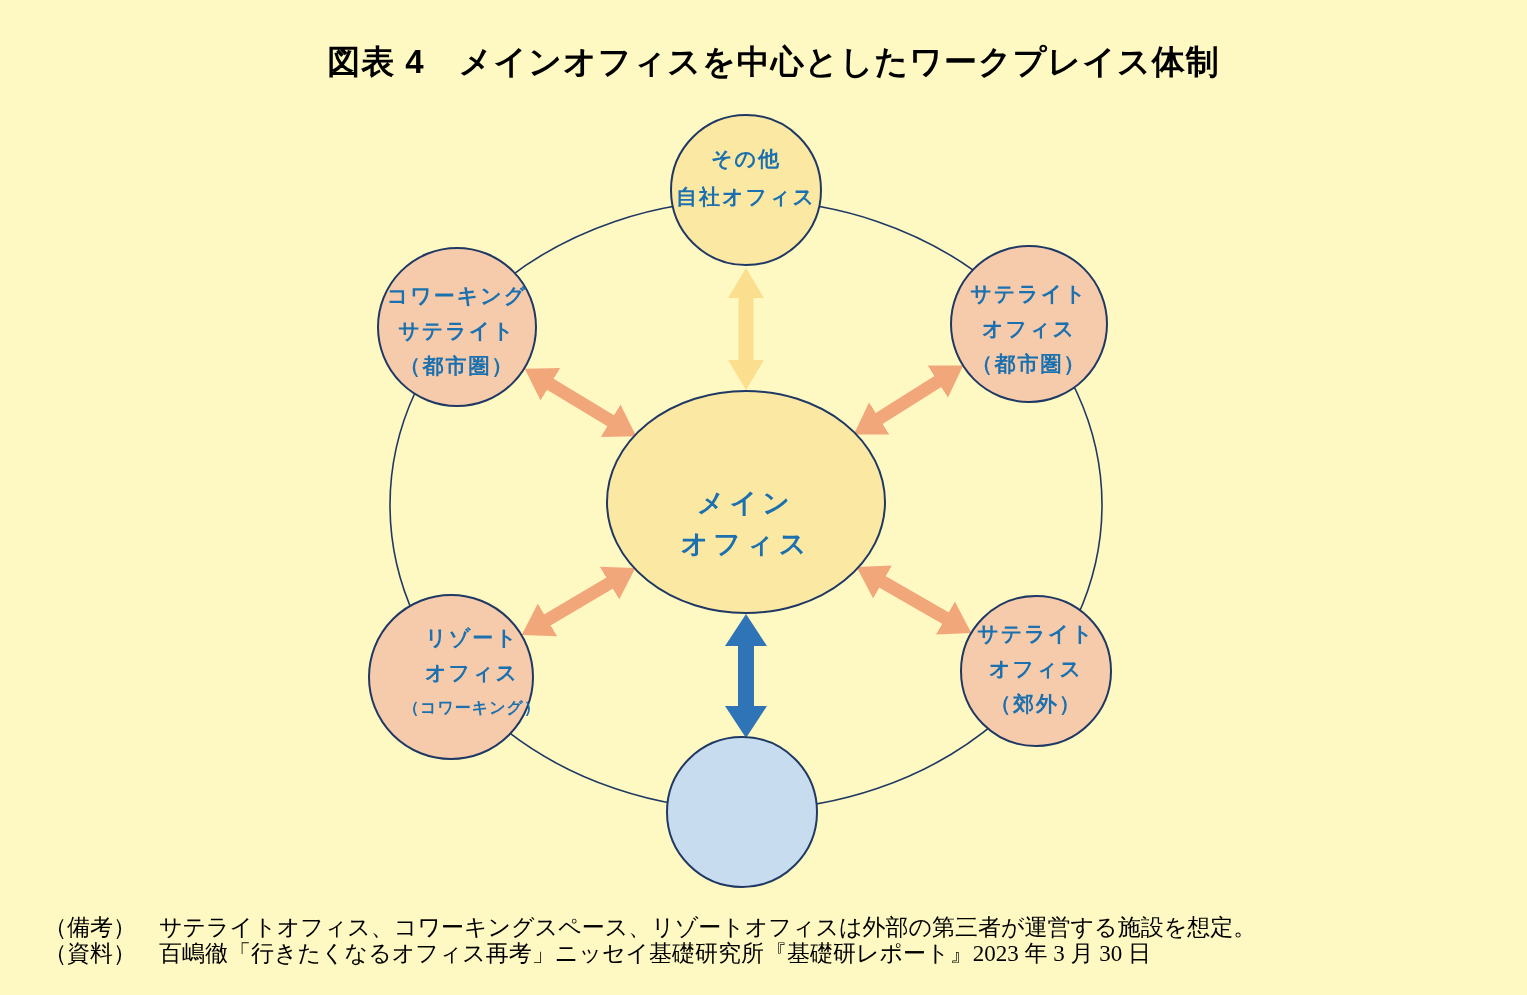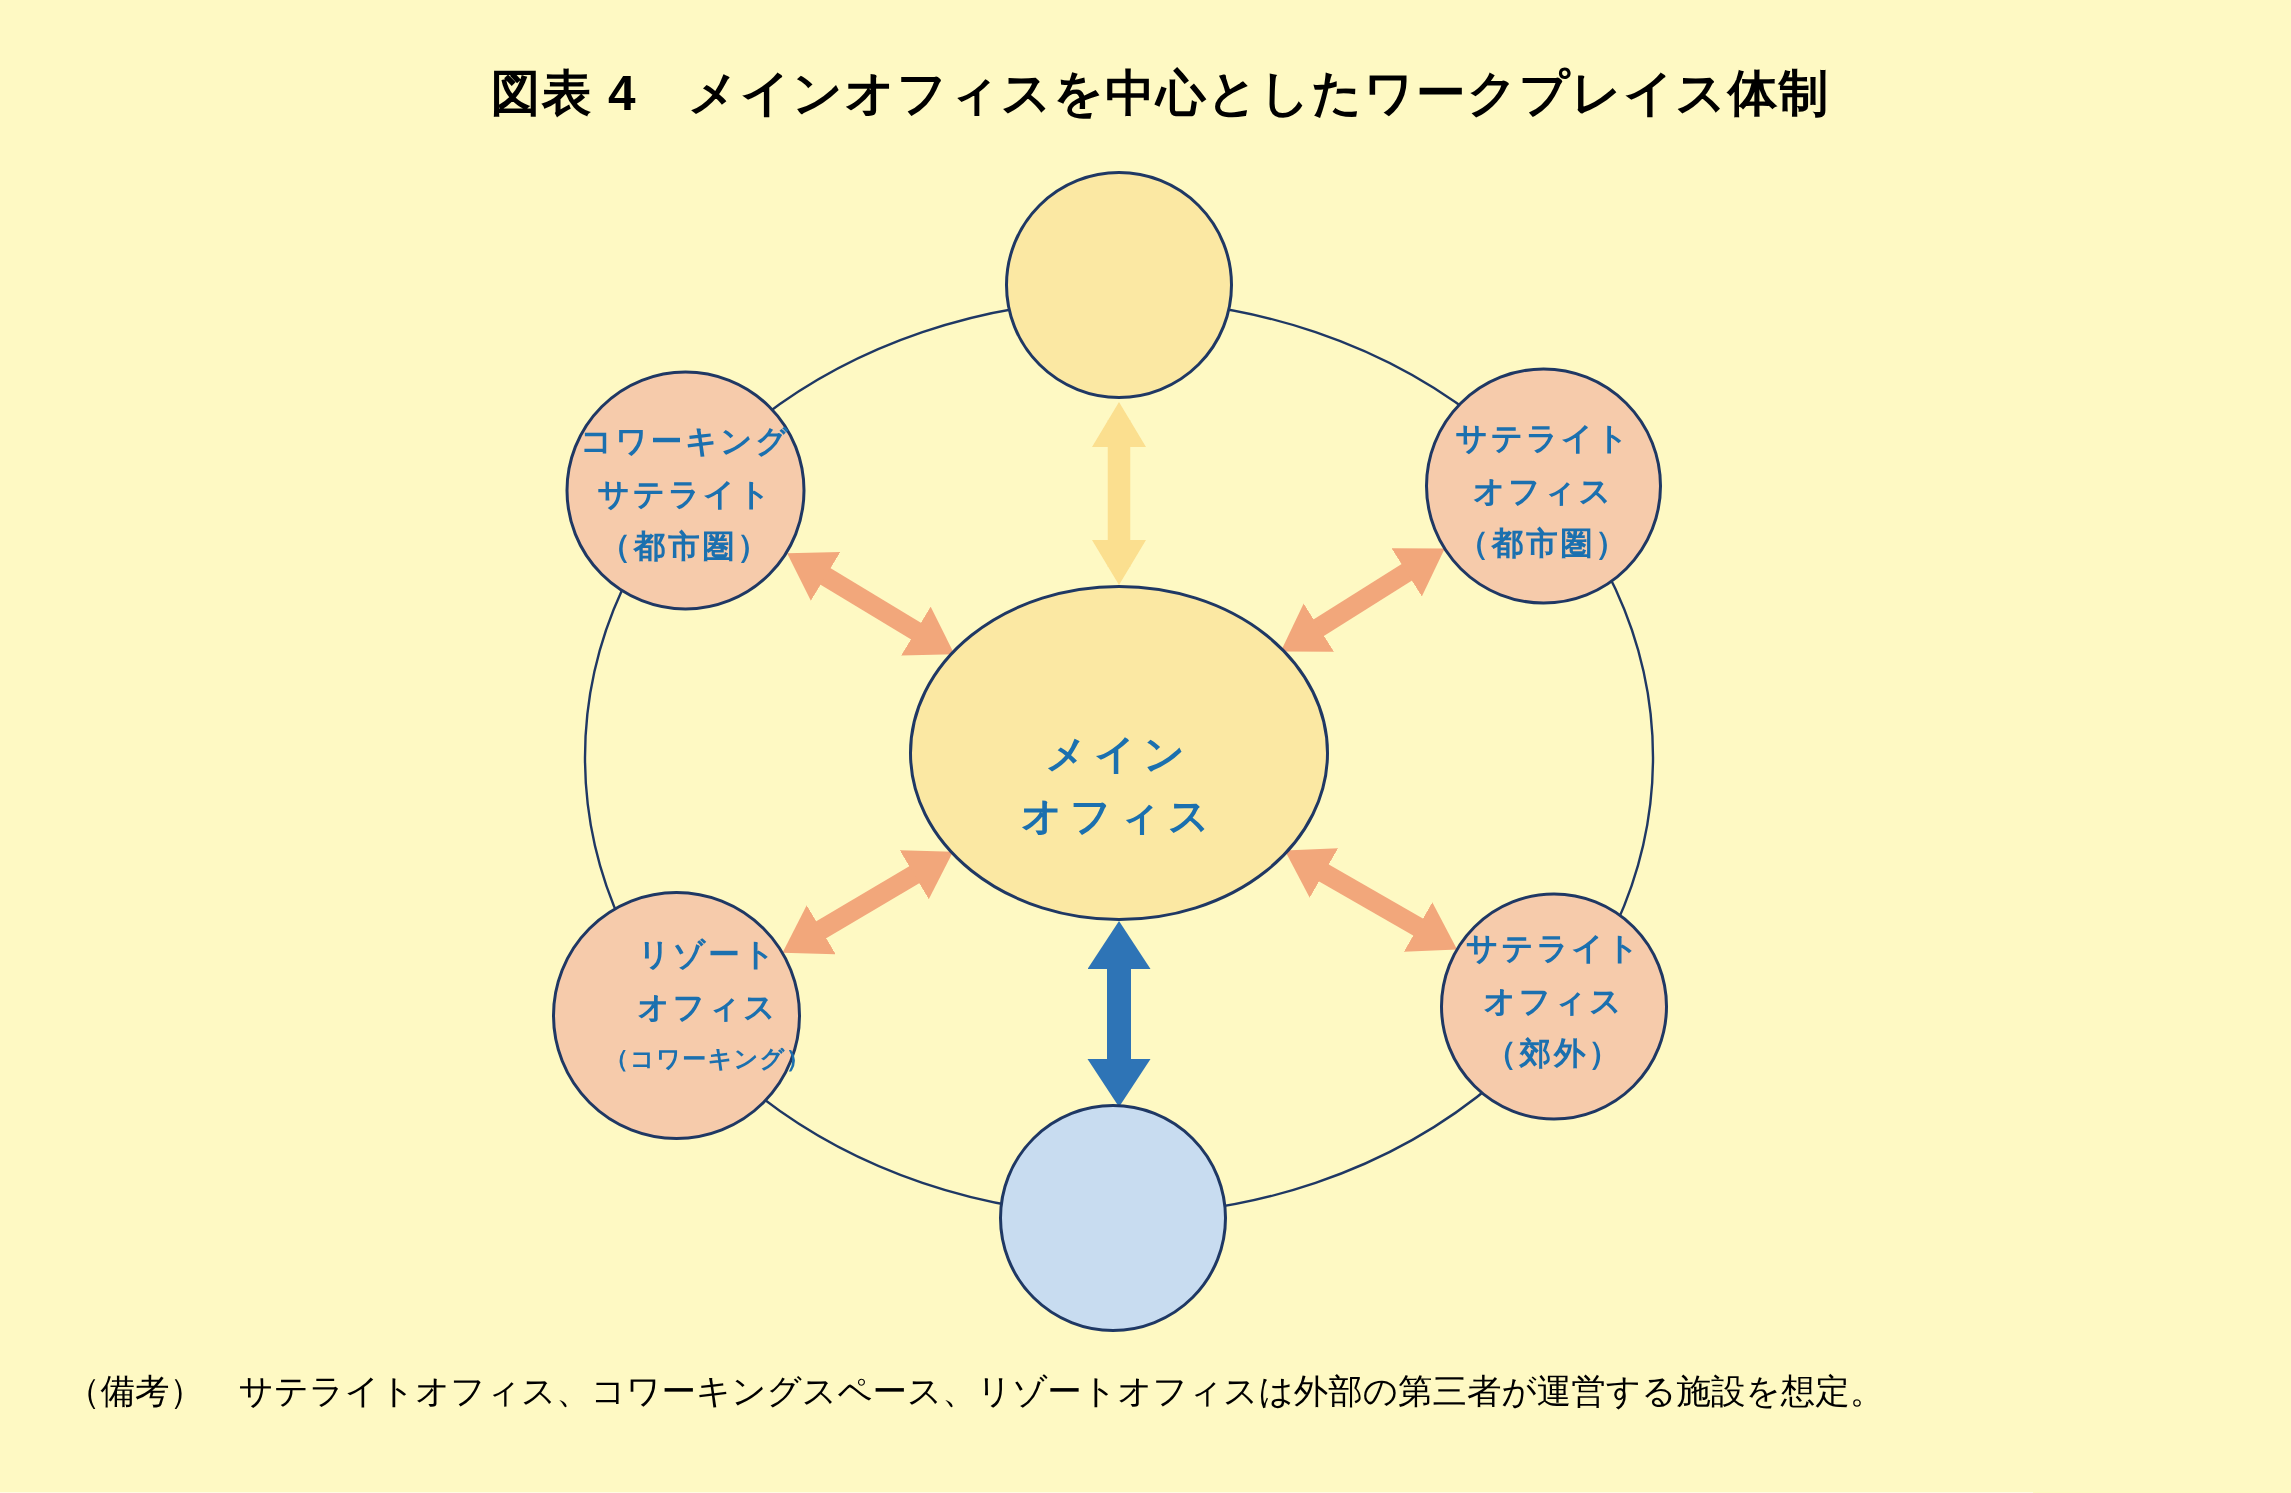--- a/index.html
+++ b/index.html
@@ -78,20 +78,24 @@
 
     <circle cx="746" cy="190" r="75" stroke-width="2" fill="#FBE8A3" stroke="#1F3864"></circle>
     <circle cx="457" cy="327" r="79" stroke-width="2" fill="#F6CBAB" stroke="#1F3864"></circle>
     <circle cx="1029" cy="324" r="78" stroke-width="2" fill="#F6CBAB" stroke="#1F3864"></circle>
     <circle cx="451" cy="677" r="82" stroke-width="2" fill="#F6CBAB" stroke="#1F3864"></circle>
     <circle cx="1036" cy="671" r="75" stroke-width="2" fill="#F6CBAB" stroke="#1F3864"></circle>
     <circle cx="742" cy="812" r="75" stroke-width="2" fill="#C8DCF0" stroke="#1F3864"></circle>
     <ellipse cx="746" cy="502" rx="139" ry="111" stroke-width="2" fill="#FBE8A3" stroke="#1F3864"></ellipse>
   </svg>
 
+  <div class="node-label nl-top" style="left:746px;top:178px;">
+    <div>その他</div>
+    <div>自社オフィス</div>
+  </div>
 
   <div class="node-label nl-std" style="left:457px;top:330px;">
     <div>コワーキング</div>
     <div>サテライト</div>
     <div>（都市圏）</div>
   </div>
 
   <div class="node-label nl-std" style="left:1029px;top:328px;">
     <div>サテライト</div>
     <div>オフィス</div>
@@ -110,14 +114,15 @@
   </div>
 
   <div class="node-label nl-std" style="left:1036px;top:668px;">
     <div>サテライト</div>
     <div>オフィス</div>
     <div>（郊外）</div>
   </div>
 
 
   <div class="note note-remark">（備考）　サテライトオフィス、コワーキングスペース、リゾートオフィスは外部の第三者が運営する施設を想定。</div>
+  <div class="note note-source">（資料）　百嶋徹「行きたくなるオフィス再考」ニッセイ基礎研究所『基礎研レポート』2023 年 3 月 30 日</div>
 
 </div>
 
 </body></html>

